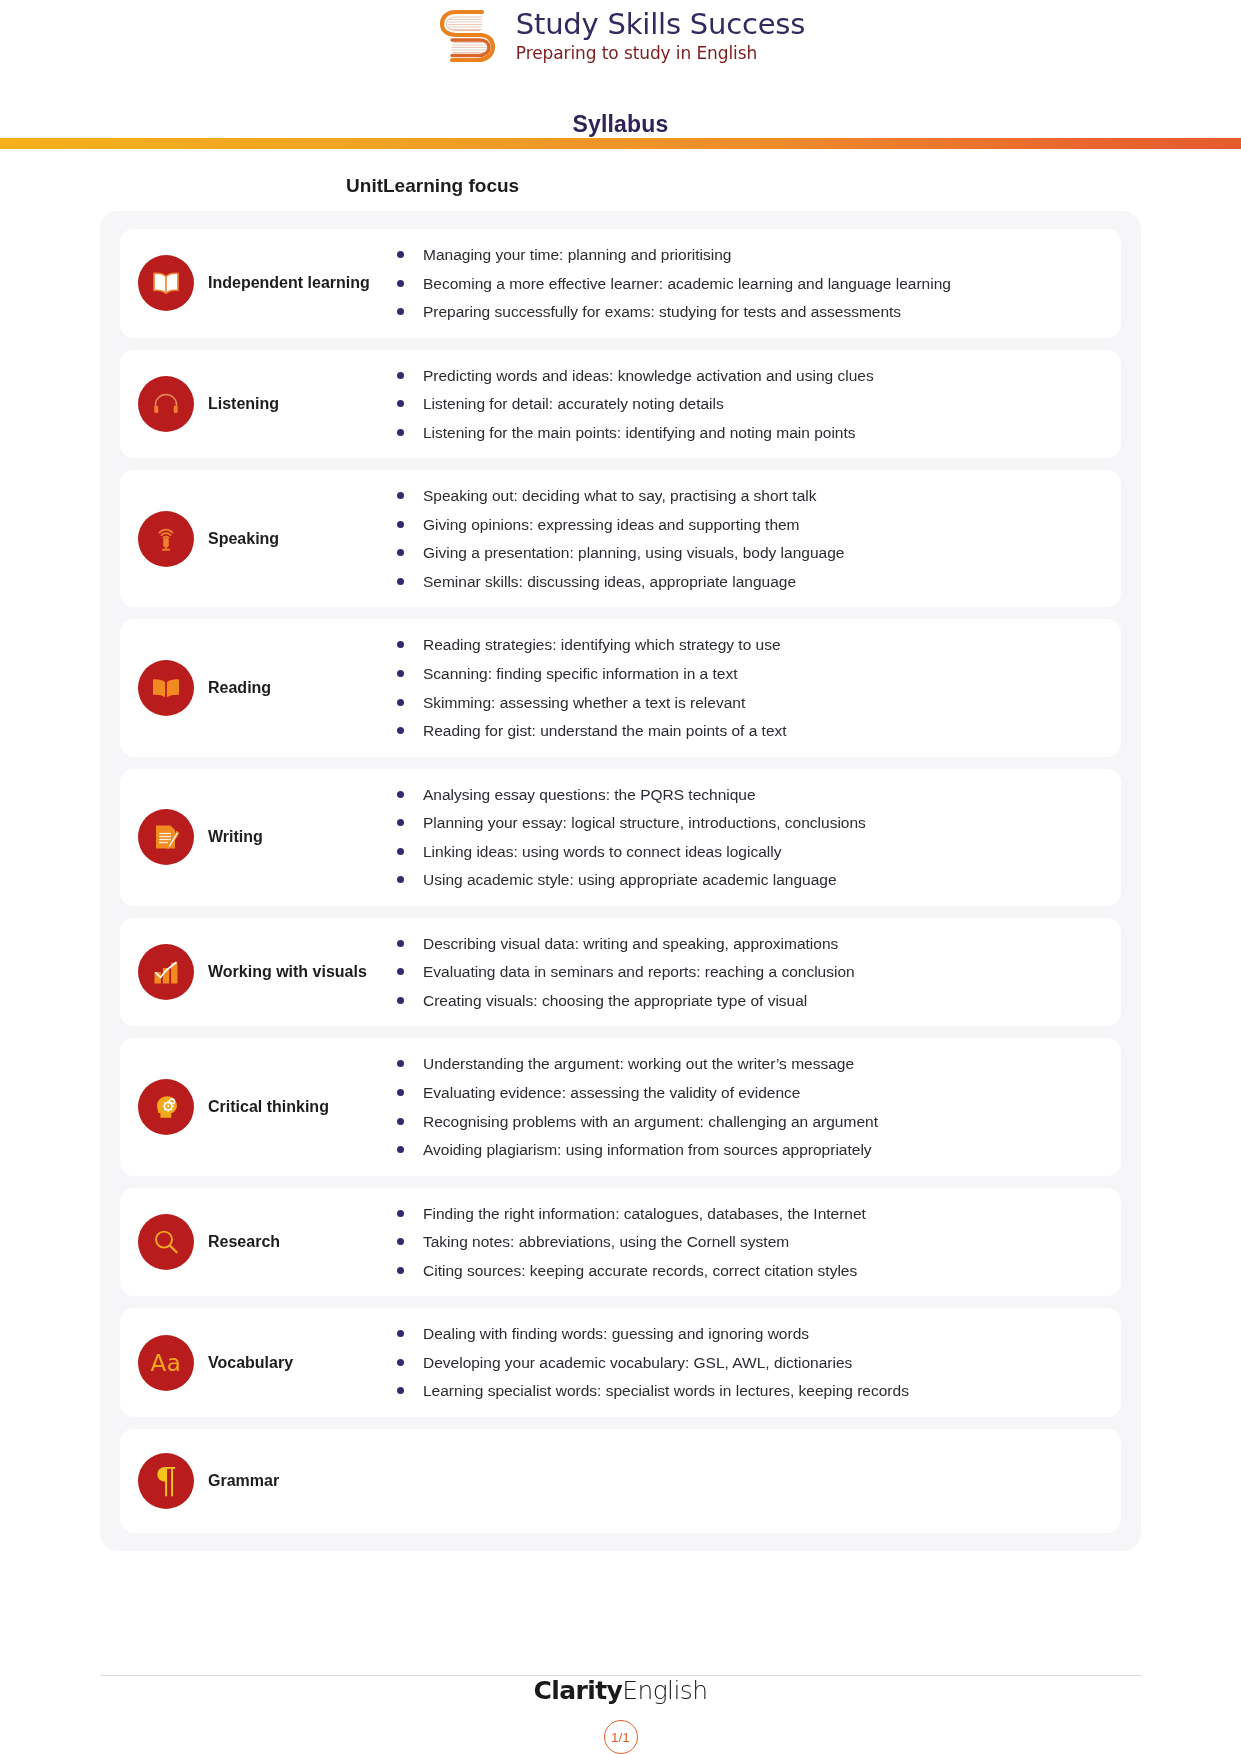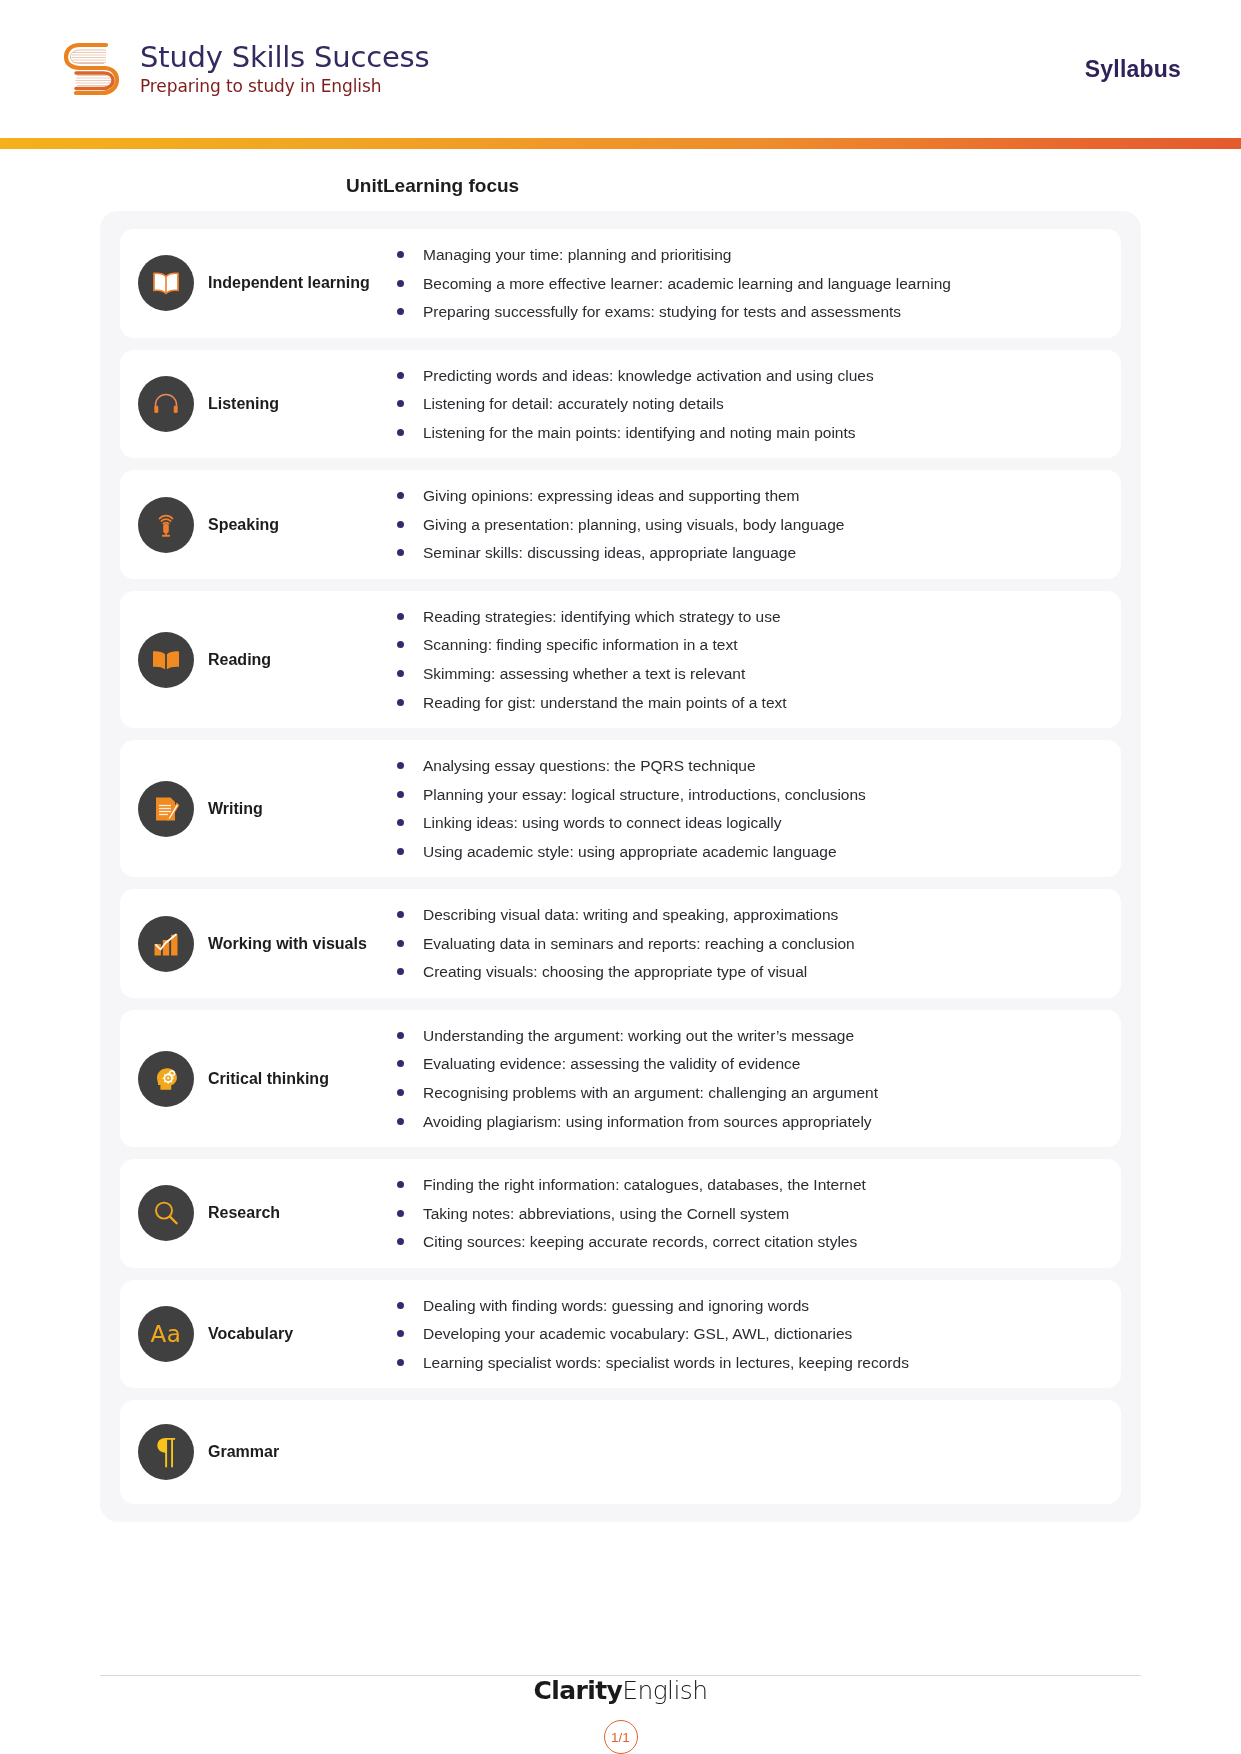--- a/index.html
+++ b/index.html
@@ -17,24 +17,25 @@
     width: 1241px;
     height: 1754px;
     background: #ffffff;
     overflow: hidden;
   }
 
   
   .header {
     position: relative;
     height: 138px;
-    padding: 0 60px;
+    padding: 0 100px;
     display: flex;
     align-items: center;
     justify-content: space-between;
+    flex-direction: column;
   }
 
   .brand {
     display: flex;
     align-items: center;
     gap: 14px;
   }
 
   .brand-mark {
     width: 66px;
@@ -117,21 +118,21 @@
     align-items: center;
     gap: 14px;
     width: 245px;
     flex: 0 0 245px;
   }
 
   .icon-badge {
     width: 56px;
     height: 56px;
     border-radius: 50%;
-    background: #404040;
+    background: #b91c1c;
     display: flex;
     align-items: center;
     justify-content: center;
     flex: 0 0 56px;
   }
   .icon-badge svg { display: block; }
 
   .icon-badge .aa-glyph {
     font-family: "DejaVu Sans", sans-serif;
     font-size: 23px;
@@ -316,20 +317,21 @@
               <path d="M11.3 12.6 C12.1 11.9 13 11.6 14 11.6 C15 11.6 15.9 11.9 16.7 12.6" stroke="#ef7f2e" stroke-width="1.7" fill="none" stroke-linecap="round"></path>
               <rect x="11.2" y="12.8" width="5.6" height="9.5" rx="2.6" fill="#ef7f2e"></rect>
               <rect x="13.2" y="22" width="1.6" height="2.3" fill="#ef7f2e"></rect>
               <rect x="9.9" y="23.8" width="8.2" height="1.9" rx="0.9" fill="#ef7f2e"></rect>
             </svg>
           </span>
           <span class="unit-name">Speaking</span>
         </div>
         <div class="focus-cell">
           <ul class="focus-list">
+            <li class="focus-item">Speaking out: deciding what to say, practising a short talk</li>
             <li class="focus-item">Giving opinions: expressing ideas and supporting them</li>
             <li class="focus-item">Giving a presentation: planning, using visuals, body language</li>
             <li class="focus-item">Seminar skills: discussing ideas, appropriate language</li>
           </ul>
         </div>
       </div>
 
       <div class="row">
         <div class="unit-cell">
           <span class="icon-badge">

